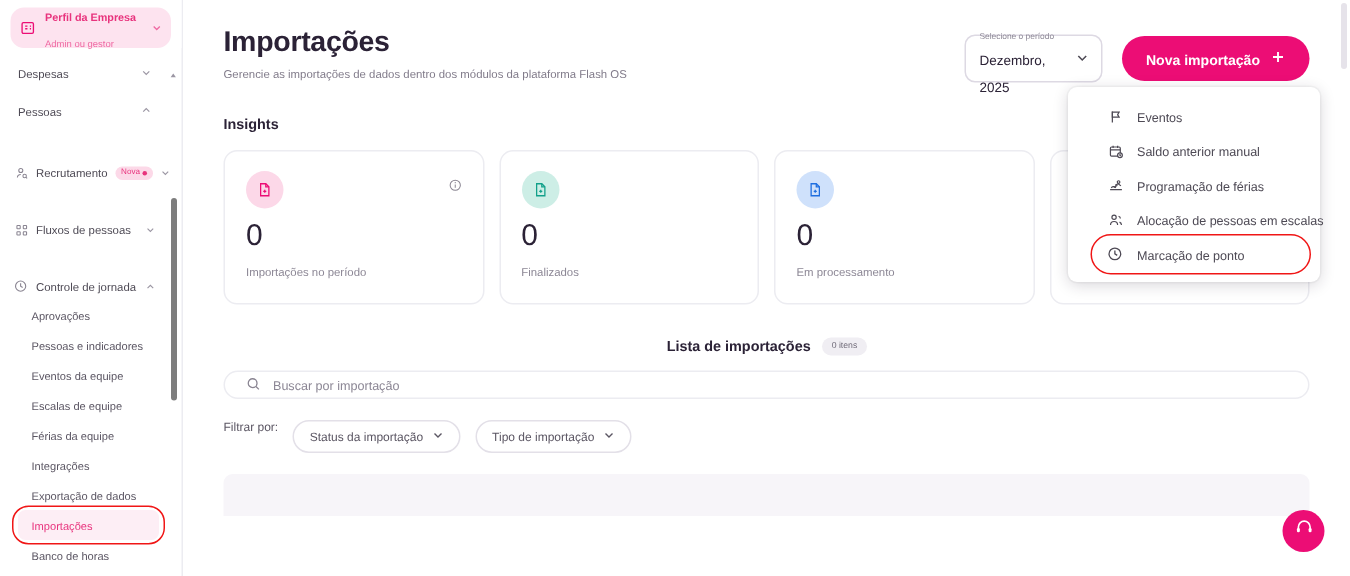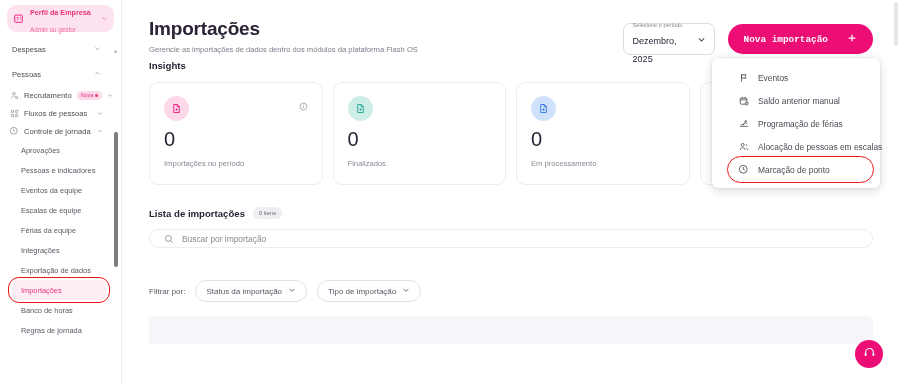--- a/index.html
+++ b/index.html
@@ -53,20 +53,21 @@
   .nav-group-title {
     font-size: 7.6px; color: #4e4a55;
     padding: 7px 10px 7px 12px;
     display: flex; align-items: center; justify-content: space-between;
   }
   .nav-row {
     display: flex; align-items: center; gap: 5px;
     padding: 4px 8px 4px 9px;
     font-size: 7.6px; color: #4e4a55;
     position: relative;
+    margin-top: 20px;
   }
   .nav-row .ico { width: 10px; height:10px; flex:0 0 10px; display:flex; align-items:center; justify-content:center;}
   .nav-row .lbl { white-space: nowrap; }
   .badge-new {
     background: #fcd9e8; color: #e8337d;
     font-size: 5.4px; border-radius: 20px;
     padding: 1.5px 4px 1.5px 4px;
     display: inline-flex; align-items: center; gap: 2px;
     white-space: nowrap;
   }
@@ -125,59 +126,58 @@
     border: 1px solid #ddd9e3; border-radius: 7px;
     display:flex; align-items:center; padding: 0 8px 0 9px; gap: 3px;
     background: #fff;
   }
   .period-texts { flex:1 1 auto; line-height:1.1; }
   .period-label { font-size: 5.6px; color: #8c8795; }
   .period-value { font-size: 9px; color: #2b2236; margin-top:1px;}
   .btn-primary {
     background: #ec0d75; color:#fff;
     border-radius: 20px; height: 30px;
-    display:flex; align-items:center; gap:19px;
+    display:flex; align-items:center; gap:7px;
     padding: 0 16px;
     font-size: 9.4px; font-weight: bold;
     white-space: nowrap;
-    font-family: Liberation Mono, monospace;
   }
 
   .section-title { font-size: 9.6px; font-weight: bold; color: #2b2236; }
-  .insights-head { }
+  .insights-head { margin-top: 18px; }
 
   .cards { display: flex; gap: 10px; margin-top: 9px; }
   .card {
     flex: 1 1 0; height: 103px;
     border: 1px solid #ececf1; border-radius: 9px;
     background:#fff; padding: 13px 14px;
     position: relative;
   }
   .card-ico {
     width: 25px; height:25px; border-radius:50%;
     display:flex; align-items:center; justify-content:center;
   }
   .card-info { position:absolute; top: 14px; right: 14px; }
   .card-value { font-size: 20px; color: #2b2236; margin-top: 8px; line-height:1; }
   .card-label { font-size: 7.6px; color: #8c8795; margin-top: 10px; white-space: nowrap; }
 
-  .list-head { display:flex; align-items:center; gap:8px; margin-top: 22px;}
+  .list-head { display:flex; align-items:center; gap:8px; margin-top: 22px; justify-content: center;}
   .pill-count {
     background: #f0eef3; color:#6f6a78;
     font-size: 5.8px; border-radius: 20px; padding: 3px 6px;
   }
   .search-bar {
     margin-top: 10px; height: 19px;
     border: 1px solid #ececf1; border-radius: 16px;
     display: flex; align-items: center; gap: 8px; padding: 0 14px;
     background: #fff;
   }
   .search-ph { font-size: 8.4px; color: #8c8795; }
 
-  .filters { margin-top: 32px; display: flex; align-items: center; gap: 10px; }
+  .filters { margin-top: 14px; display: flex; align-items: flex-start; gap: 10px; }
   .filter-lbl { font-size: 8px; color: #5b5663; }
   .chip {
     border: 1px solid #e3e0e8; border-radius: 16px;
     height: 22px; display:flex; align-items:center; gap: 6px;
     padding: 0 10px; font-size: 8px; color: #5b5663;
     background:#fff; white-space: nowrap;
   }
 
   .table-head {
     margin-top: 14px; height: 28px;

